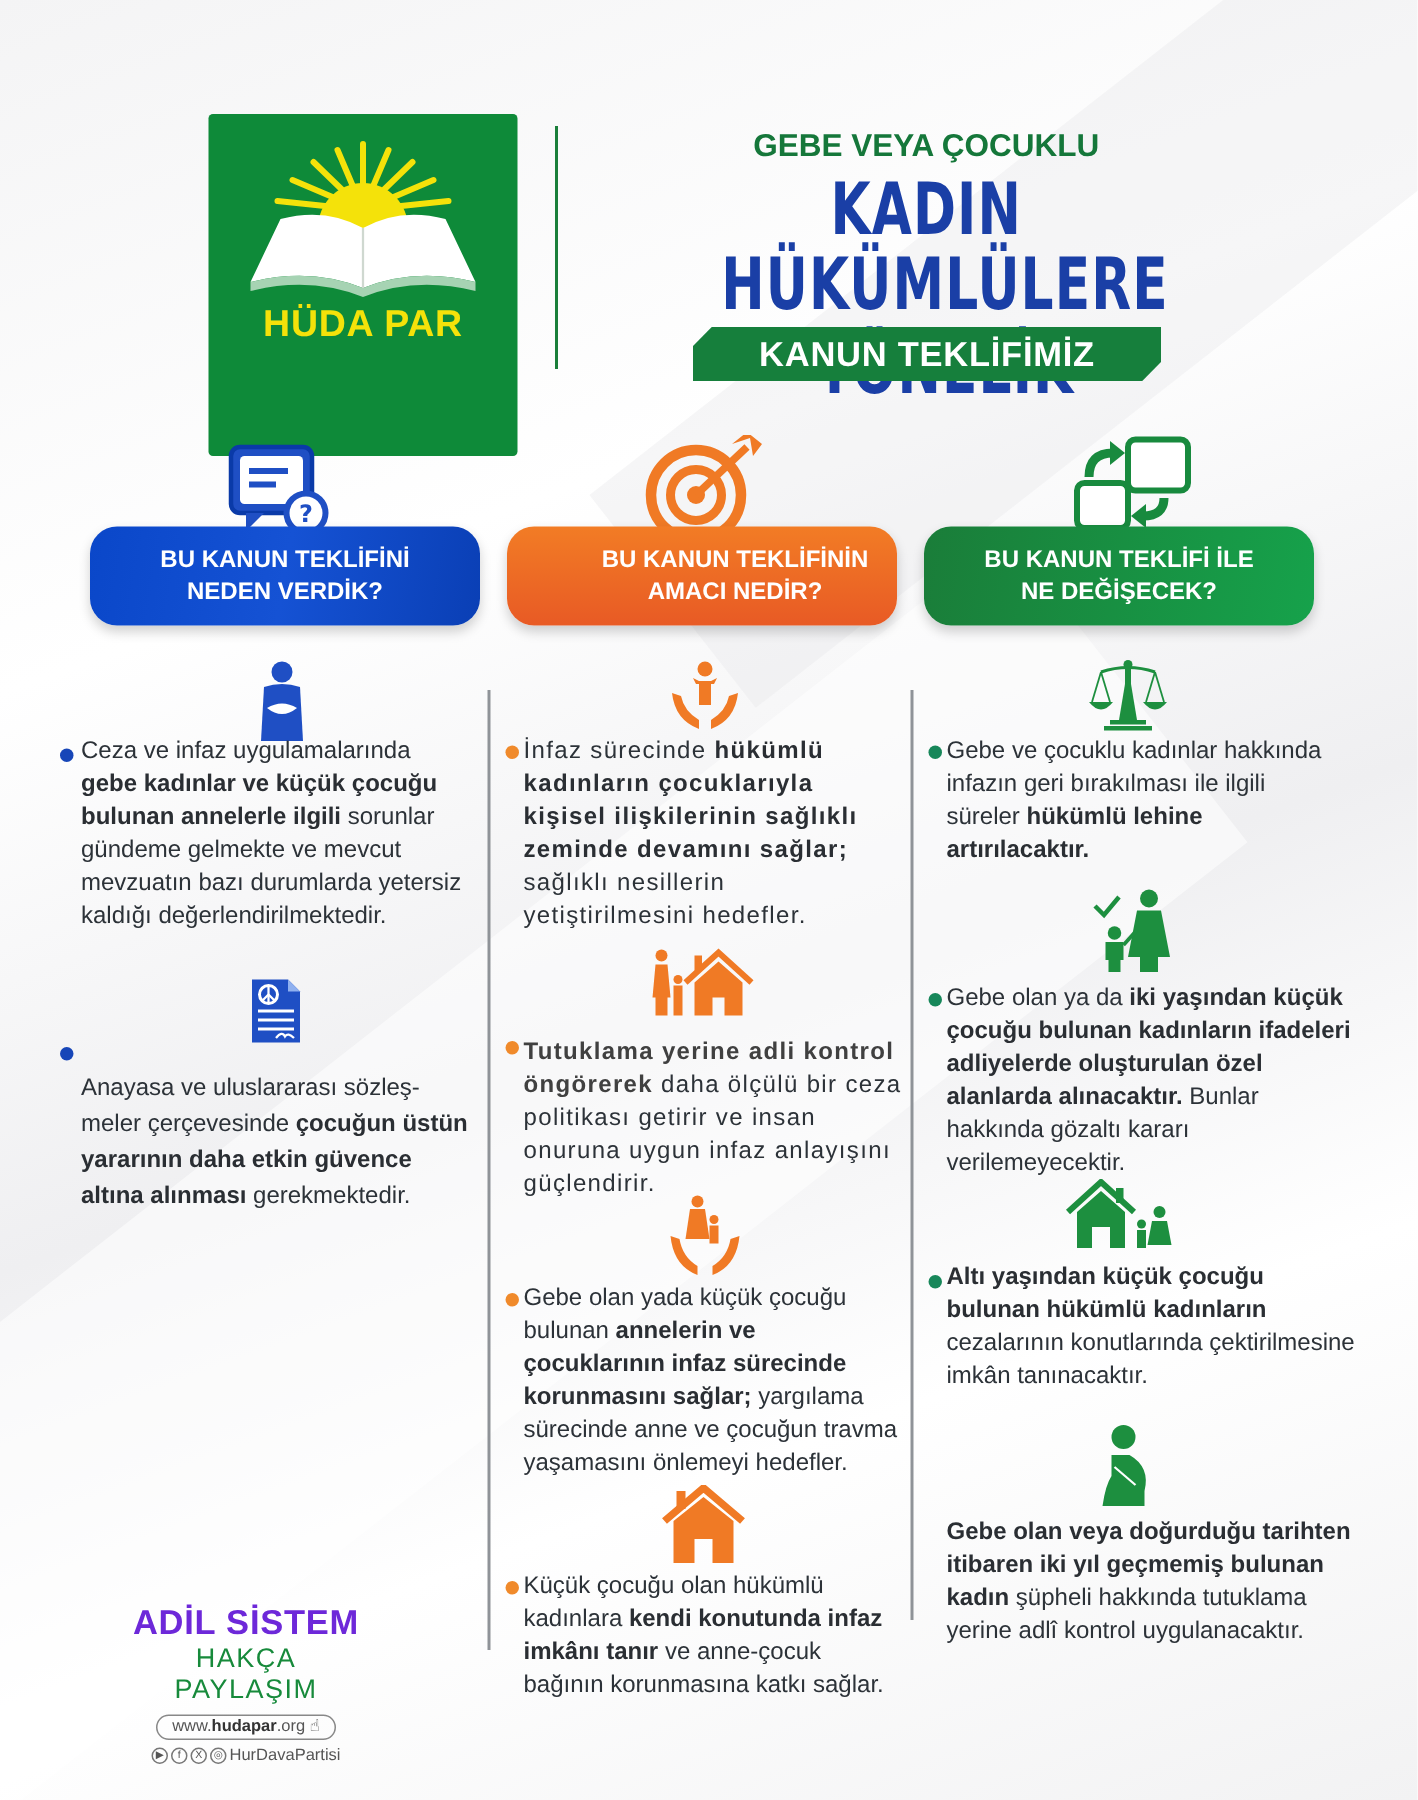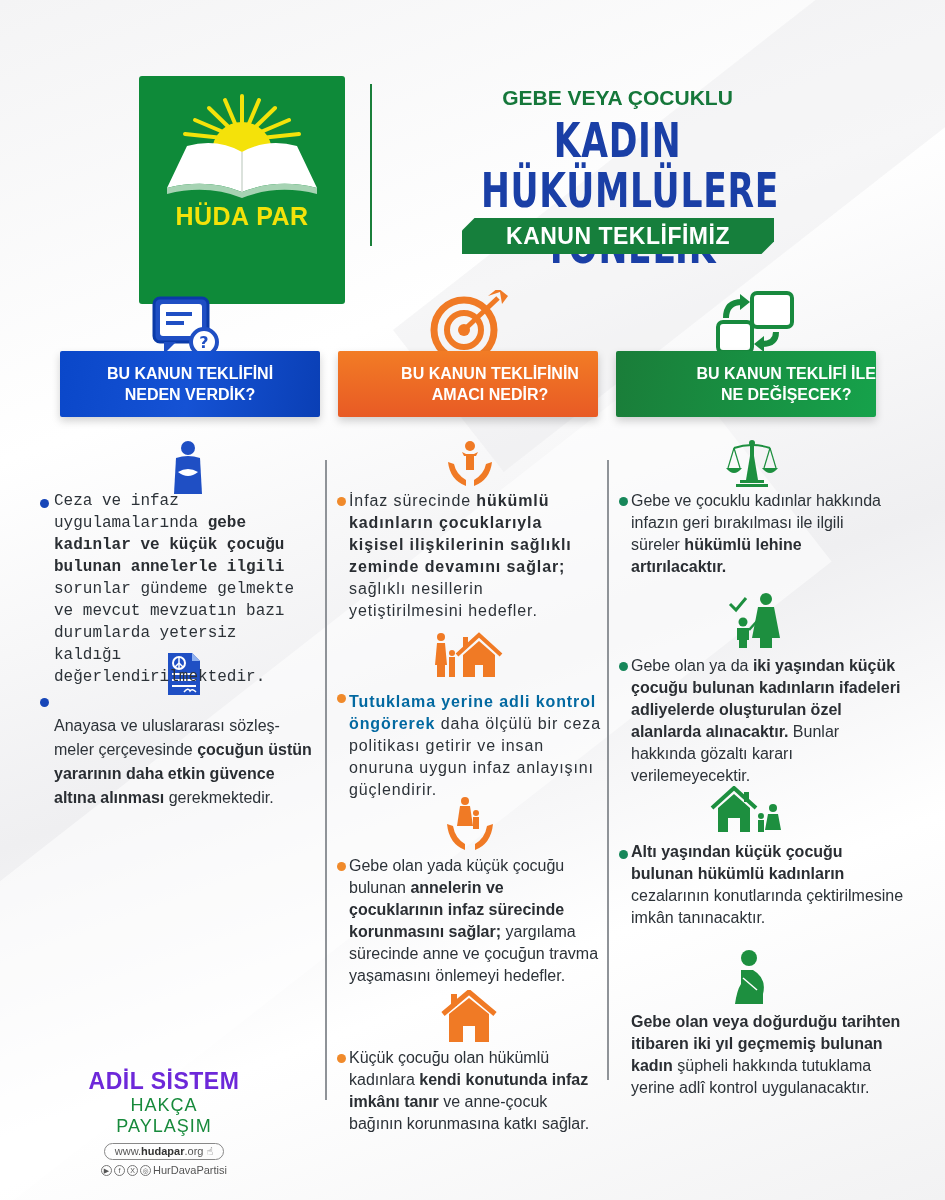--- a/index.html
+++ b/index.html
@@ -45,28 +45,28 @@
   .sub-badge {
     position: absolute; left: 462px; top: 218px; width: 312px; height: 36px;
     background: #167f3c; color: #fff; font-weight: 700; font-size: 23px;
     text-align: center; line-height: 36px;
     clip-path: polygon(4% 0, 100% 0, 100% 65%, 96% 100%, 0 100%, 0 35%);
     letter-spacing: 0.5px;
   }
 
   
   .col-head {
-    position: absolute; top: 351px; width: 260px; height: 66px; border-radius: 2px;
+    position: absolute; top: 351px; width: 260px; height: 66px; border-radius: 18px;
     color: #fff; font-weight: 700; font-size: 16px; text-align: center;
     display: flex; align-items: center; justify-content: center; line-height: 21px;
     box-shadow: 0 4px 8px rgba(0,0,0,0.18);
   }
   .col-head.blue { left: 60px; background: linear-gradient(100deg, #0a47c9 0%, #1552d4 50%, #0a3fb5 100%); }
   .col-head.orange { left: 338px; background: linear-gradient(180deg, #f27c25 0%, #e85a25 100%); padding-left: 44px; }
-  .col-head.green { left: 616px; background: linear-gradient(100deg, #1a7d39 0%, #16a24b 100%); justify-content: flex-end; }
+  .col-head.green { left: 616px; background: linear-gradient(100deg, #1a7d39 0%, #16a24b 100%); }
   .head-icon { position: absolute; }
 
   
   .col-line { position: absolute; width: 2px; background: #8f9398; }
   .item-icon { position: absolute; }
   .item {
     position: absolute; font-size: 16px; line-height: 22px; color: #2c3238;
   }
   .item b { font-weight: 700; color: #2a2e33; }
   .bullet {
@@ -173,21 +173,21 @@
   <line x1="13" y1="6" x2="13" y2="18" stroke="#fff" stroke-width="1.5"></line>
   <line x1="13" y1="12" x2="9" y2="16" stroke="#fff" stroke-width="1.5"></line>
   <line x1="13" y1="12" x2="17" y2="16" stroke="#fff" stroke-width="1.5"></line>
   <rect x="6" y="22" width="24" height="2" fill="#fff"></rect>
   <rect x="6" y="28" width="24" height="2" fill="#fff"></rect>
   <rect x="6" y="34" width="24" height="2" fill="#fff"></rect>
   <path d="M18 41 Q22 36 24 40 Q26 37 30 41" fill="none" stroke="#fff" stroke-width="1.5"></path>
 </svg>
 
 <span class="bullet blue" style="left:40px;top:499px;"></span>
-<div class="item" style="left:54px;top:490px;width:258px;font-size:16px;line-height:22px;font-family:Liberation Mono, monospace;">
+<div class="item" style="left:54px;top:490px;width:258px;font-size:16px;line-height:22px;">
   <span>Ceza ve infaz uygulamalarında </span><b>gebe kadınlar ve küçük çocuğu bulunan annelerle ilgili</b><span> sorunlar gündeme gelmekte ve mevcut mevzuatın bazı durumlarda yetersiz kaldığı değerlendirilmektedir.</span>
 </div>
 
 <span class="bullet blue" style="left:40px;top:698px;"></span>
 <div class="item" style="left:54px;top:714px;width:258px;line-height:24px;">
   <span>Anayasa ve uluslararası sözleş-meler çerçevesinde </span><b>çocuğun üstün yararının daha etkin güvence altına alınması</b><span> gerekmektedir.</span>
 </div>
 
 <svg class="item-icon" style="left:446px;top:440px" width="48" height="48" viewBox="0 0 48 48">
   <circle cx="24" cy="6" r="5" fill="#f07a25"></circle>
@@ -218,21 +218,21 @@
   <path d="M8 24 L28 8 L48 24 L48 52 L34 52 L34 36 L22 36 L22 52 L8 52 Z" fill="#f07a25"></path>
 </svg>
 
 <span class="bullet orange" style="left:337px;top:497px;"></span>
 <div class="item wide" style="left:349px;top:490px;width:250px;">
   <span>İnfaz sürecinde </span><b>hükümlü kadınların çocuklarıyla kişisel ilişkilerinin sağlıklı zeminde devamını sağlar;</b><span> sağlıklı nesillerin yetiştirilmesini hedefler.</span>
 </div>
 
 <span class="bullet orange" style="left:337px;top:694px;"></span>
 <div class="item wide" style="left:349px;top:691px;width:256px;">
-  <span style="font-weight:700;color:#0369a1;">Tutuklama yerine adli kontrol öngörerek</span><span> daha ölçülü bir ceza politikası getirir ve insan onuruna uygun infaz anlayışını güçlendirir.</span>
+  <span style="font-weight:700;color:#404040;">Tutuklama yerine adli kontrol öngörerek</span><span> daha ölçülü bir ceza politikası getirir ve insan onuruna uygun infaz anlayışını güçlendirir.</span>
 </div>
 
 <span class="bullet orange" style="left:337px;top:862px;"></span>
 <div class="item" style="left:349px;top:855px;width:250px;">
   <span>Gebe olan yada küçük çocuğu bulunan </span><b>annelerin ve çocuklarının infaz sürecinde  korunmasını sağlar;</b><span> yargılama sürecinde anne ve çocuğun travma yaşamasını önlemeyi hedefler.</span>
 </div>
 
 <span class="bullet orange" style="left:337px;top:1054px;"></span>
 <div class="item" style="left:349px;top:1047px;width:250px;">
   <span>Küçük çocuğu olan hükümlü kadınlara </span><b>kendi konutunda infaz imkânı tanır</b><span> ve anne-çocuk bağının korunmasına katkı sağlar.</span>

